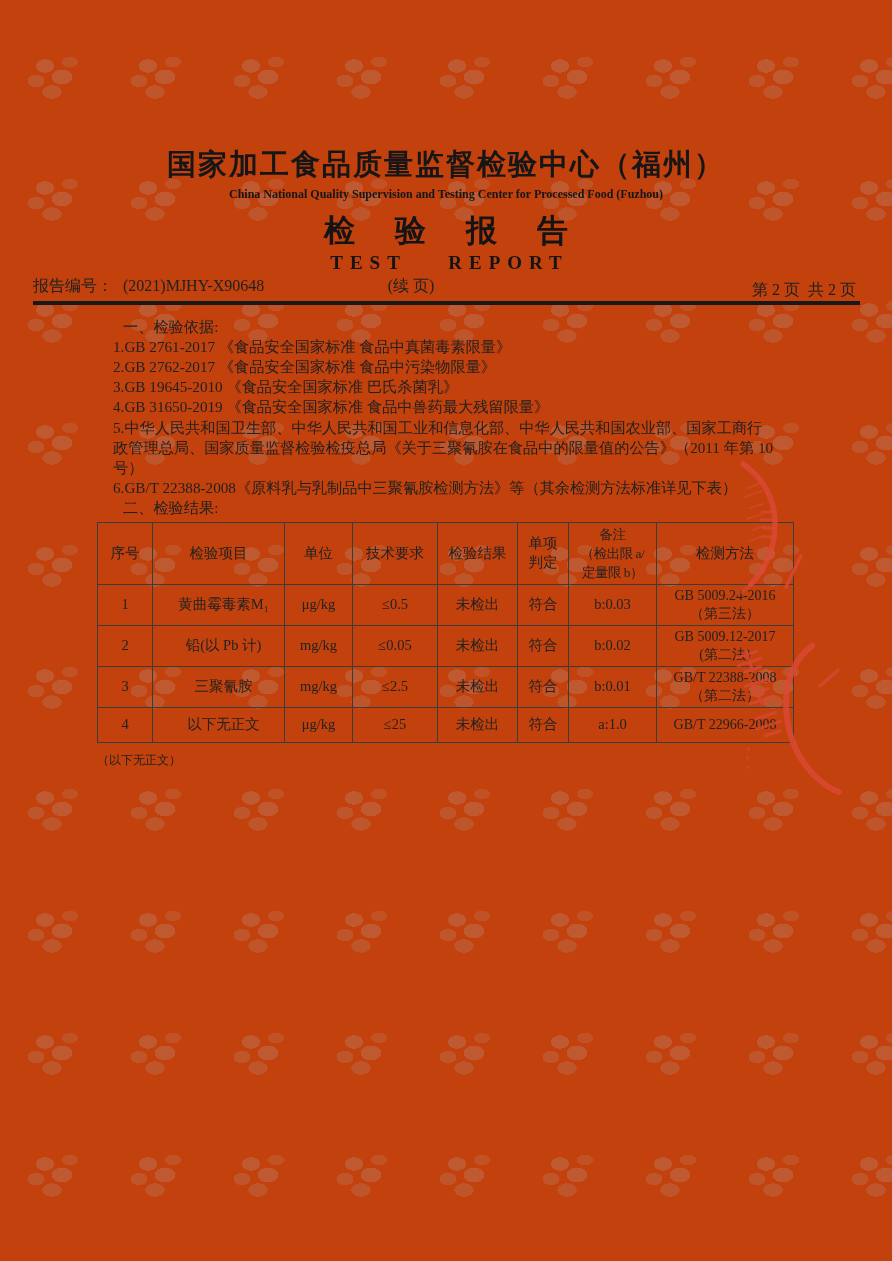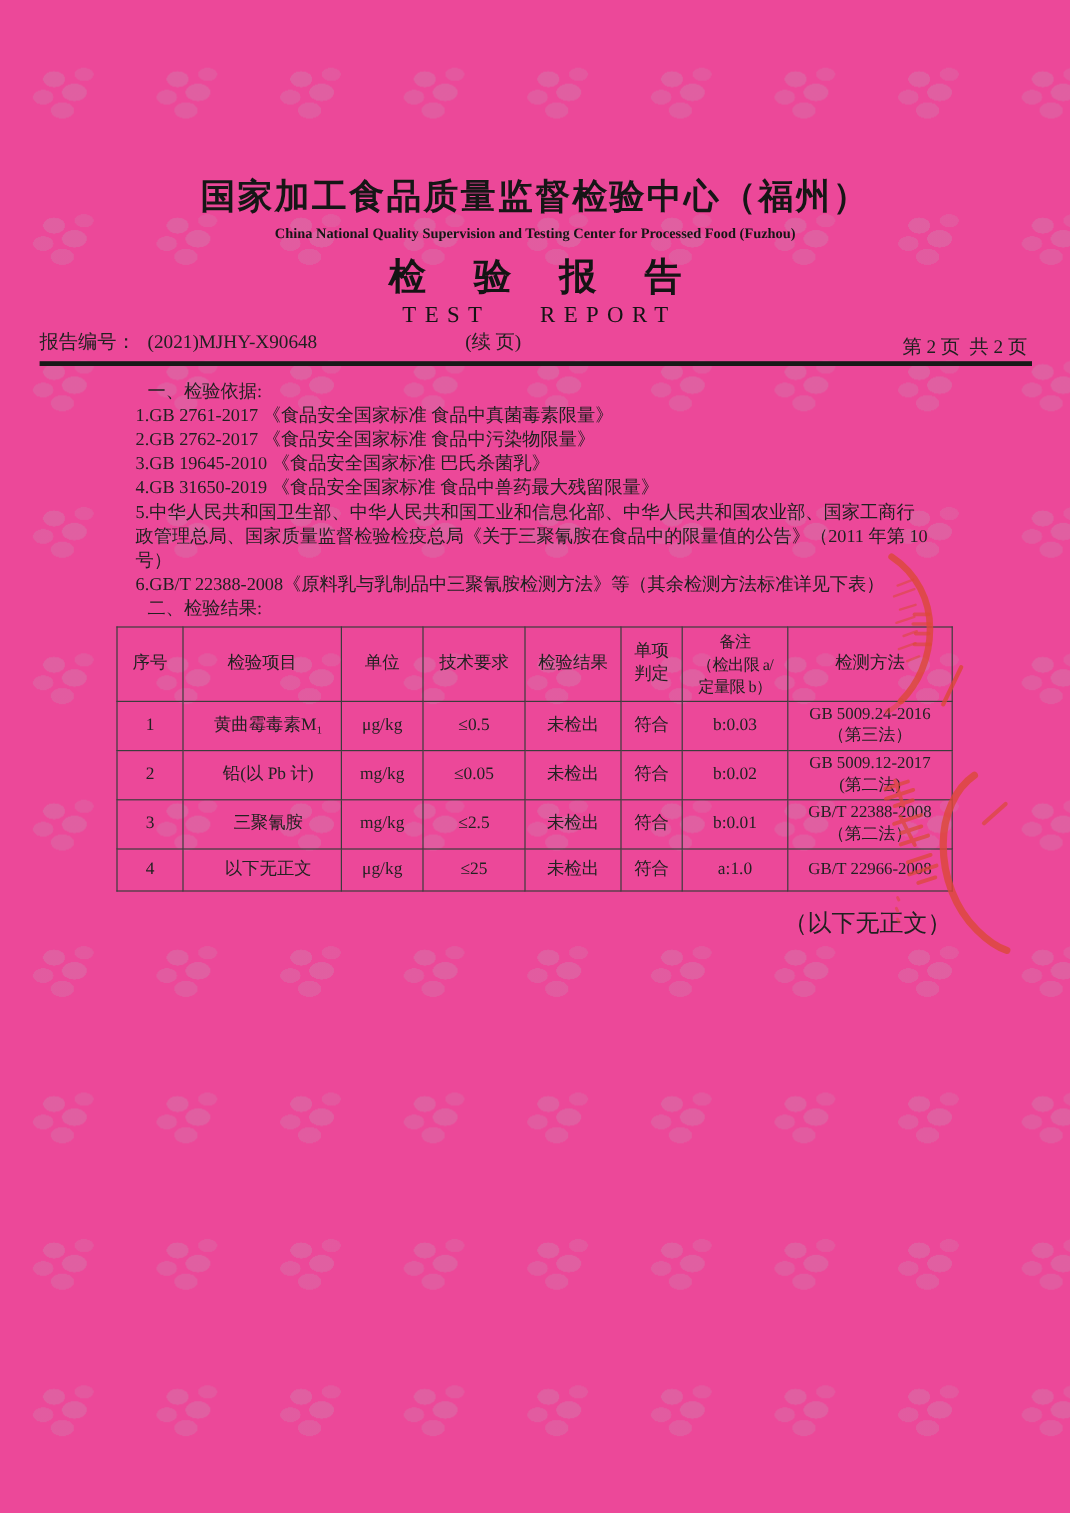--- a/index.html
+++ b/index.html
@@ -1,19 +1,19 @@
 <!DOCTYPE html>
 <html><head>
 <meta charset="utf-8">
 <style>
   html,body{margin:0;padding:0;background:#ffffff;}
   .page{
     position:relative;
     width:892px;height:1261px;
-    background:#ec4899;
+    background:#c2410c;
     overflow:hidden;
     font-family:"Liberation Serif","DejaVu Serif",serif;
     color:#212121;
   }
   
   .watermark{
     position:absolute;inset:0;z-index:0;
     background-image:
       radial-gradient(ellipse 15px 11px at 45px 66px, rgba(178,186,194,.20) 60%, rgba(178,186,194,0) 61%),
       radial-gradient(ellipse 17px 12px at 62px 77px, rgba(178,186,194,.20) 60%, rgba(178,186,194,0) 61%),
@@ -31,21 +31,21 @@
   .org-en{
     text-align:center;font-size:12px;font-weight:bold;
     line-height:21px;margin-top:2px;color:#161616;
   }
   .title-cn{
     text-align:center;font-size:31px;font-weight:bold;
     line-height:38px;margin-top:7px;
     letter-spacing:40px;padding-left:40px;color:#141414;
   }
   .title-en{
-    text-align:center;font-size:19px;font-weight:normal;
+    text-align:center;font-size:19px;font-weight:bold;
     line-height:23px;margin-top:1px;
     letter-spacing:7px;word-spacing:30px;padding-left:7px;color:#141414;
   }
   .meta-row{
     position:relative;margin-top:2px;height:20px;line-height:20px;
     font-size:16px;padding:0 19px;
   }
   .meta-left{position:absolute;left:33px;top:0;}
   .meta-left .lbl{margin-right:10px;}
   .meta-center{position:absolute;left:0;right:70px;top:0;text-align:center;}
@@ -62,22 +62,22 @@
     border:1.5px solid #3c3c3c;text-align:center;vertical-align:middle;
     font-size:14.5px;line-height:19px;white-space:pre-line;
     padding:2px;font-weight:normal;color:#222222;overflow:hidden;
   }
   #results-table thead th{height:52px;}
   #results-table thead th.c6{font-size:13.5px;letter-spacing:-0.5px;}
   #results-table tbody tr{height:35px;}
   #results-table td.c1{text-align:center;padding-left:12px;}
   #results-table td.c7{font-size:14px;line-height:18px;}
   .footer-note{
-    width:696px;margin-left:-16px;margin-top:17px;
-    text-align:right;font-size:20px;
+    width:696px;margin-left:-16px;margin-top:7px;
+    text-align:left;font-size:12px;
   }
   .seal{position:absolute;inset:0;z-index:2;pointer-events:none;}
 </style>
 </head>
 <body>
 
 <div class="page">
   <div class="watermark"></div>
 
   <div class="content">

